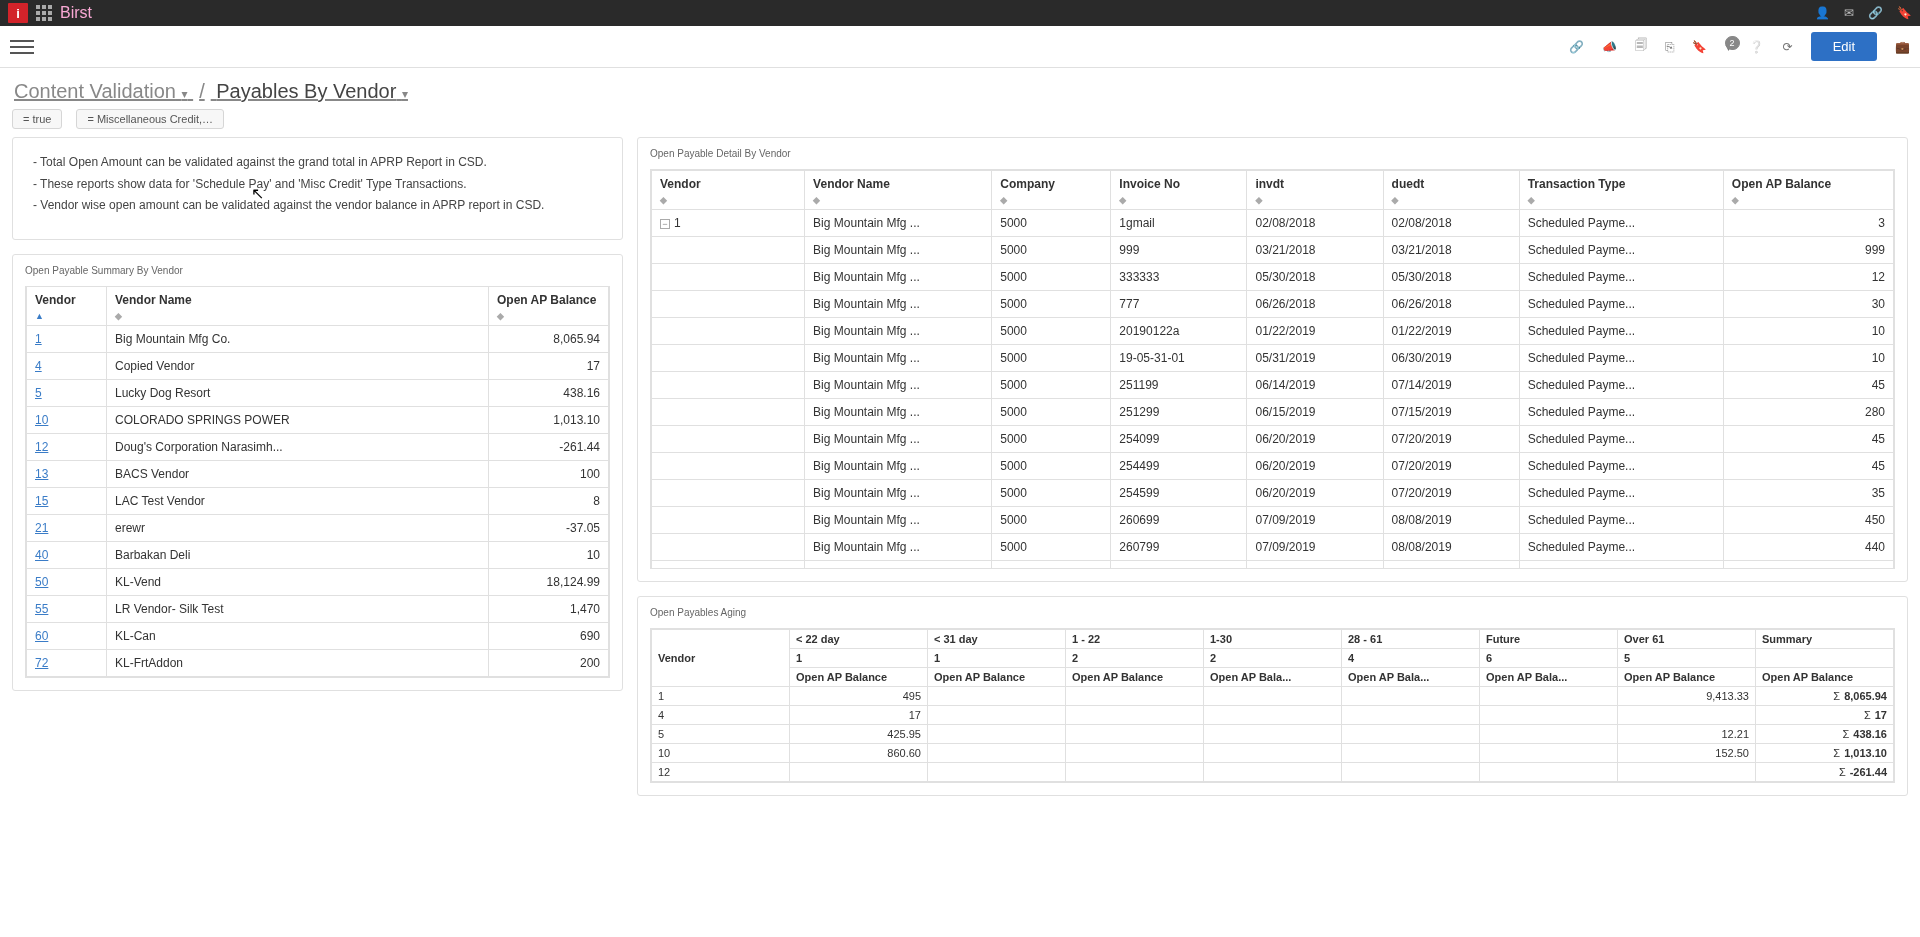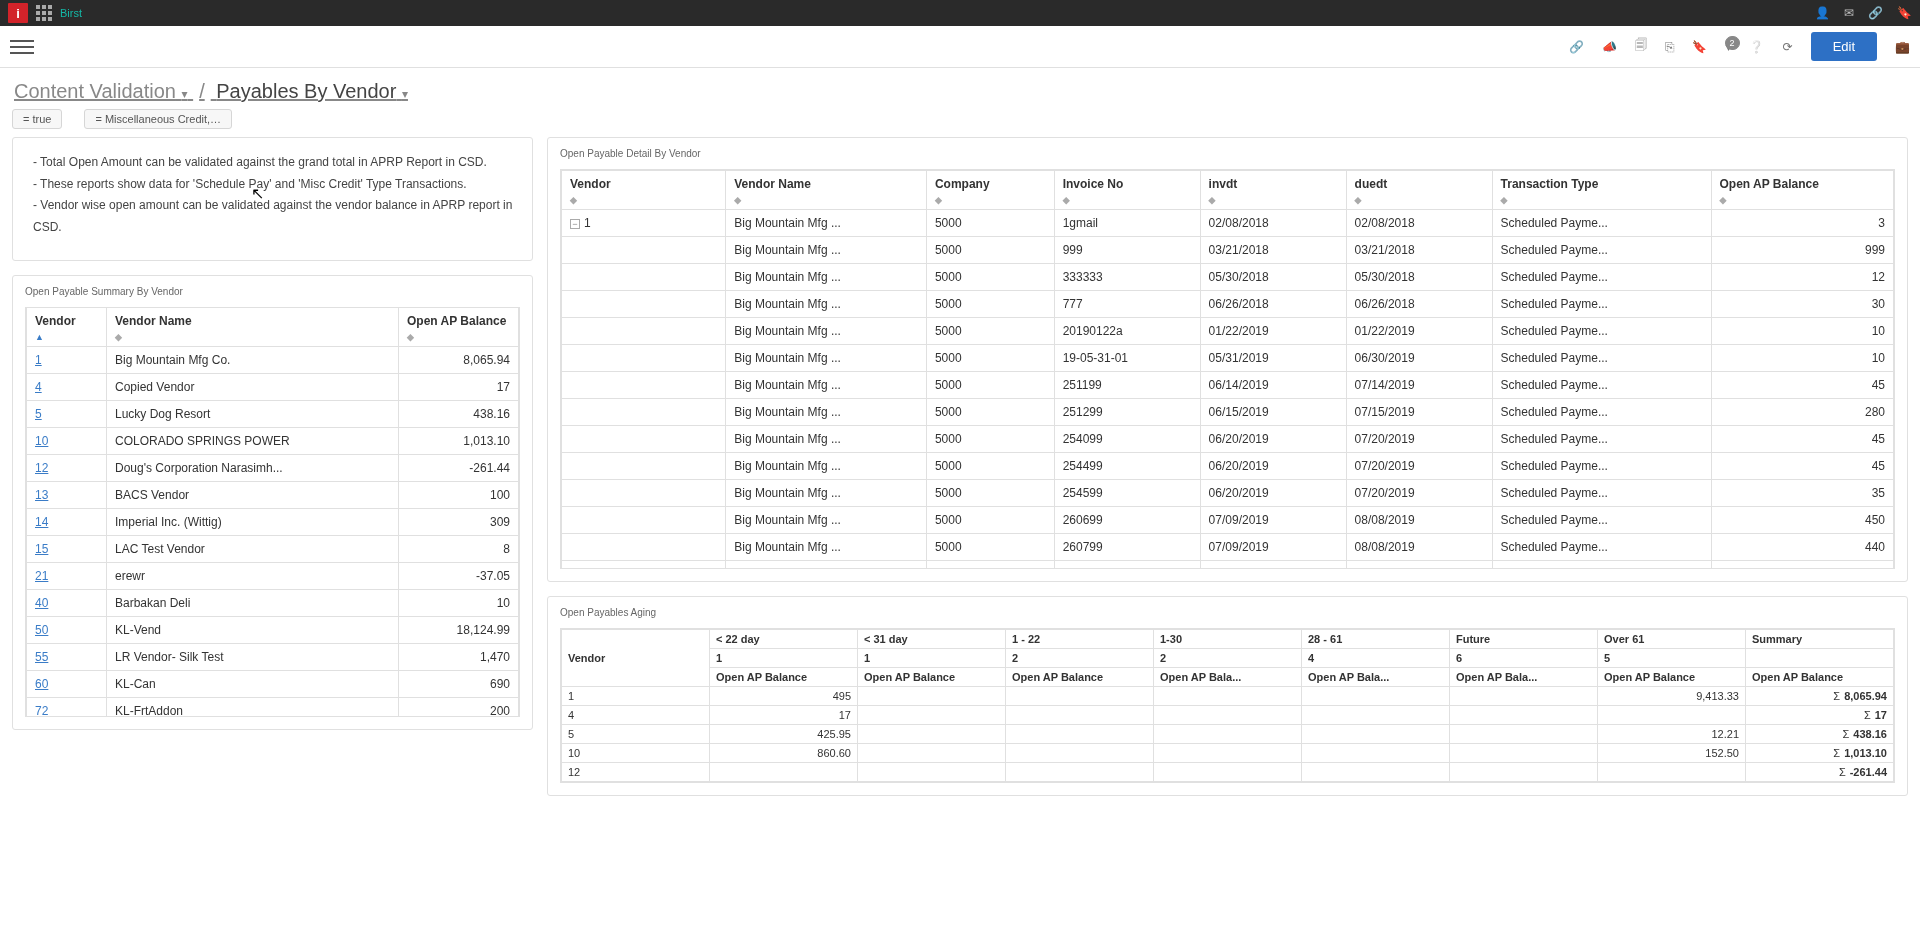--- a/index.html
+++ b/index.html
@@ -3,21 +3,21 @@
 <meta charset="utf-8">
 <style>
 * { box-sizing: border-box; margin: 0; padding: 0; }
 body { font-family: Arial, Helvetica, sans-serif; font-size: 12px; background: #fff; color: #333; }
 
 
 .topbar { background: #2a2a2a; height: 26px; display: flex; align-items: center; padding: 0 8px; color: #ccc; }
 .topbar .logo { background: #d2232a; color: #fff; width: 20px; height: 20px; display: flex; align-items: center; justify-content: center; font-weight: bold; font-size: 13px; margin-right: 8px; border-radius: 1px;}
 .topbar .apps-grid { width: 16px; height:16px; display:grid; grid-template-columns:repeat(3,4px); grid-template-rows:repeat(3,4px); gap:2px; margin-right:8px;}
 .topbar .apps-grid span { background:#aaa; }
-.topbar .appname { font-size: 11px; color: #14b8a6; }
+.topbar .appname { font-size: 16px; color: #f9a8d4; }
 .topbar .spacer { flex: 1; }
 .topbar .righticons { display:flex; gap:14px; color:#bbb; }
 .topbar .righticons span { cursor:pointer; }
 
 
 .toolbar { height: 42px; border-bottom: 1px solid #e0e0e0; display:flex; align-items:center; padding:0 10px; }
 .toolbar .hamburger { width:24px; height:24px; display:flex; flex-direction:column; justify-content:center; gap:4px; cursor:pointer; }
 .toolbar .hamburger span { height:2px; background:#555; }
 .toolbar .spacer { flex:1; }
 .toolbar .icons { display:flex; align-items:center; gap:18px; color:#777; }
@@ -25,26 +25,26 @@
 .toolbar .editbtn { background:#2d70c5; color:#fff; border:none; padding:7px 22px; border-radius:3px; font-size:13px; cursor:pointer; }
 .toolbar .filterwrap { position:relative; display:inline-block;}
 .toolbar .filterbadge { position:absolute; top:-4px; right:-8px; background:#888; border:1px solid #888; border-radius:8px; font-size:9px; color:#fff; padding:0 4px; line-height:12px;}
 
 
 .breadcrumb { padding: 12px 14px 6px; font-size: 20px; color:#888;text-decoration:underline; }
 .breadcrumb .sep { margin:0 6px; color:#888;}
 .breadcrumb .cur { color:#444; }
 
 
-.chips { padding:0 12px 8px; display:flex; gap:22px; }
+.chips { padding:0 12px 8px; display:flex; gap:14px; }
 .chip { border:1px solid #d6d6d6; background:#f7f7f7; padding:3px 10px; font-size:11px; border-radius:3px; color:#555; cursor:pointer;}
 
 
 .main { display:flex; gap:14px; padding:0 12px 12px; align-items: flex-start;}
-.leftcol { width:521px; flex-shrink:0; display:flex; flex-direction:column; gap:14px;}
+.leftcol { width:611px; flex-shrink:0; display:flex; flex-direction:column; gap:14px;}
 .rightcol { flex:1; display:flex; flex-direction:column; gap:14px;}
 
 .card { border:1px solid #e0e0e0; border-radius:3px; background:#fff; }
 .card .cardtitle { padding:10px 12px; font-size:10px; color:#666; }
 .card .cardbody { padding:0 12px 12px; }
 
 .notes { font-size:12px; color:#444; line-height:1.8; padding:14px 14px 22px 20px; border:1px solid #e0e0e0; border-radius:3px; }
 
 
 table { border-collapse: collapse; width:100%; table-layout:fixed; }
@@ -184,25 +184,20 @@
                 </tr>
                 <tr>
                   <td><span class="link">12</span></td>
   <td>Doug's Corporation Narasimh...</td>
   <td class="num">-261.44</td>
                 </tr>
                 <tr>
                   <td><span class="link">13</span></td>
   <td>BACS Vendor</td>
   <td class="num">100</td>
-                </tr>
-                <tr>
-                  <td><span class="link">14</span></td>
-  <td>Imperial Inc. (Wittig)</td>
-  <td class="num">309</td>
                 </tr>
                 <tr>
                   <td><span class="link">15</span></td>
   <td>LAC Test Vendor</td>
   <td class="num">8</td>
                 </tr>
                 <tr>
                   <td><span class="link">21</span></td>
   <td>erewr</td>
   <td class="num">-37.05</td>

